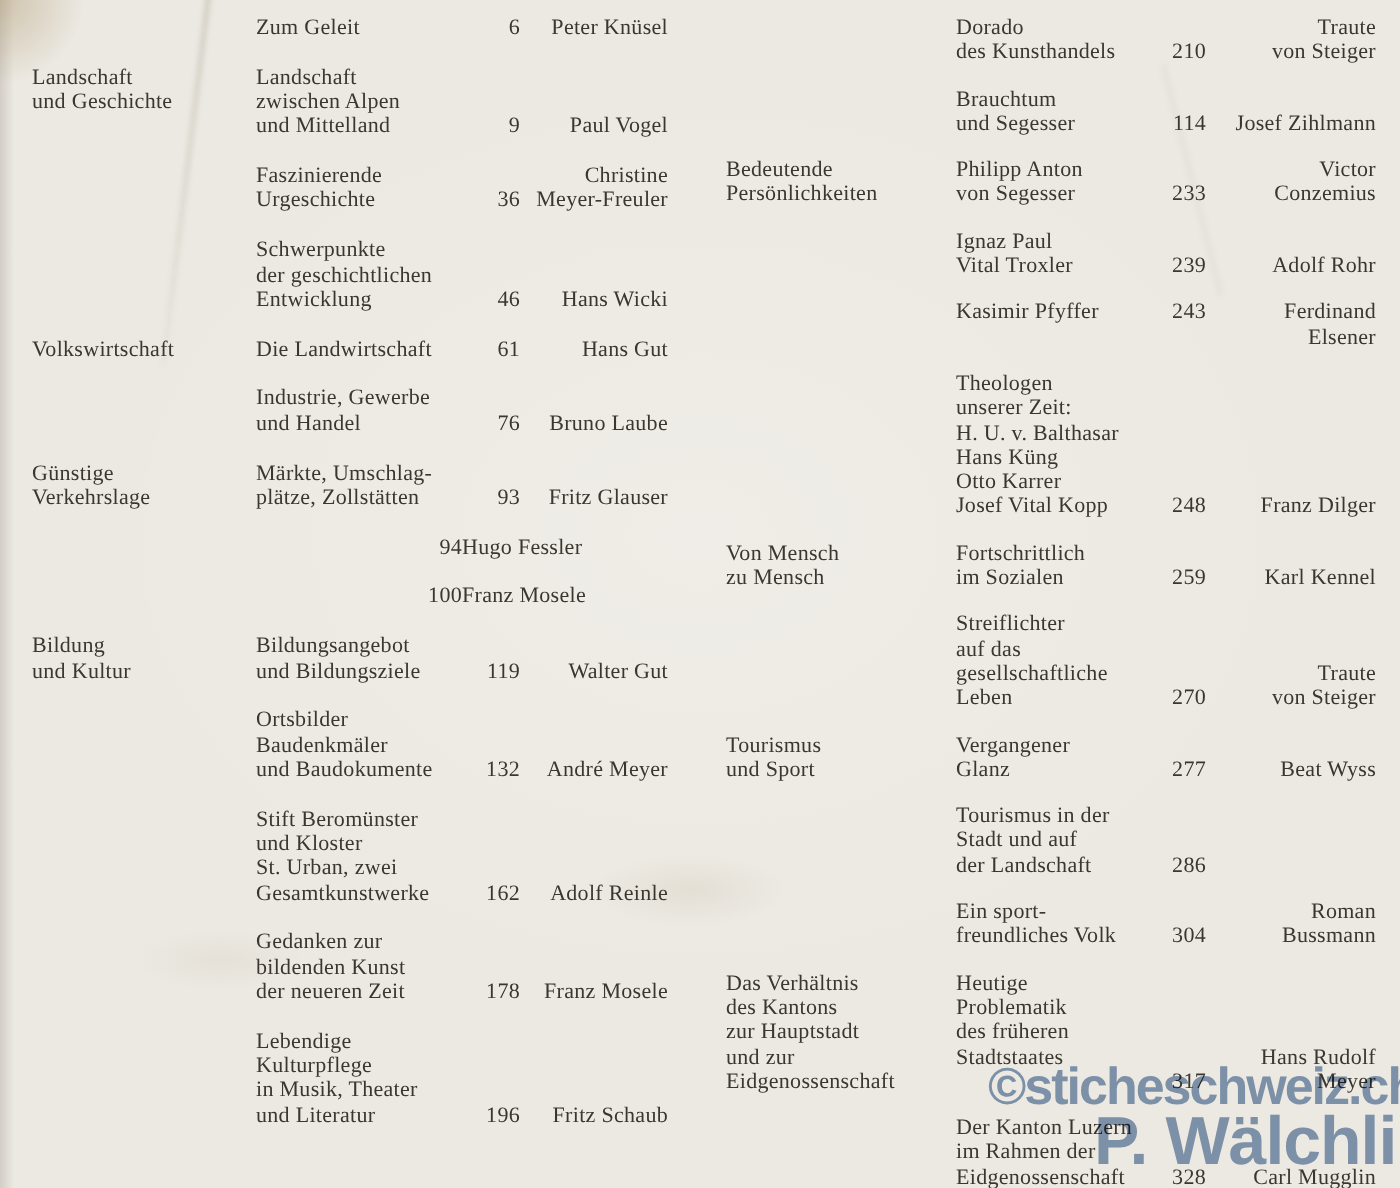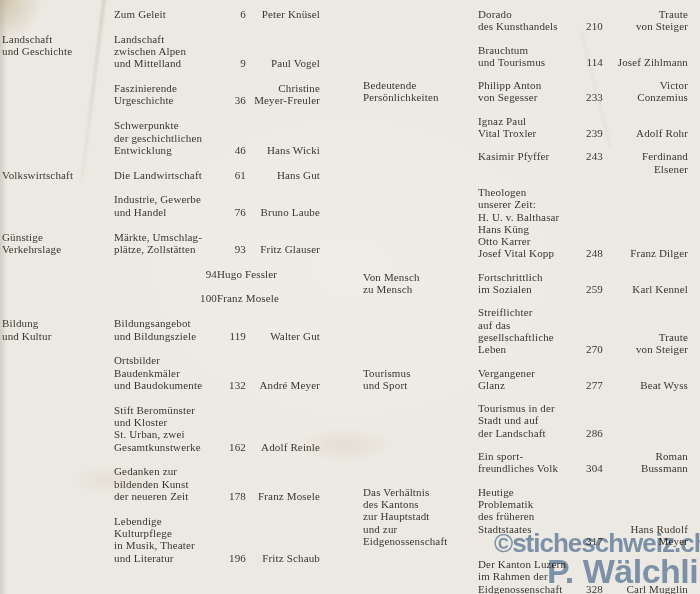--- a/index.html
+++ b/index.html
@@ -32,21 +32,21 @@
     filter: blur(1.2px);
   }
   .crease2 {
     position: absolute; left: 595px; top: 30px;
     width: 2px; height: 120px;
     background: rgba(150,140,120,0.12);
     transform: rotate(-14deg);
     filter: blur(1.5px);
   }
   .col { position: absolute; top: 0; padding-top: 8px; }
-  .col-left  { left: 2px;  width: 320px; }
+  .col-left  { left: 16px;  width: 320px; }
   .col-right { left: 363px; width: 327px; }
 
   .row { display: grid; }
   .col-left  .row { grid-template-columns: 112px 103px 29px 74px; }
   .col-right .row { grid-template-columns: 115px 100px 25px 85px; }
   .col-left  .row + .row { margin-top: 12.5px; }
   .col-right .row + .row { margin-top: 11px; }
 
   .cell { white-space: pre; }
   .sec   { align-self: start; }
@@ -191,21 +191,21 @@
       <div class="cell sec"></div>
       <div class="cell title">Dorado
 des Kunsthandels</div>
       <div class="cell num">210</div>
       <div class="cell auth">Traute
 von Steiger</div>
     </div>
     <div class="row">
       <div class="cell sec"></div>
       <div class="cell title">Brauchtum
-und Tourismus</div>
+und Segesser</div>
       <div class="cell num">114</div>
       <div class="cell auth">Josef Zihlmann</div>
     </div>
     <div class="row">
       <div class="cell sec">Bedeutende
 Persönlichkeiten</div>
       <div class="cell title">Philipp Anton
 von Segesser</div>
       <div class="cell num">233</div>
       <div class="cell auth">Victor

